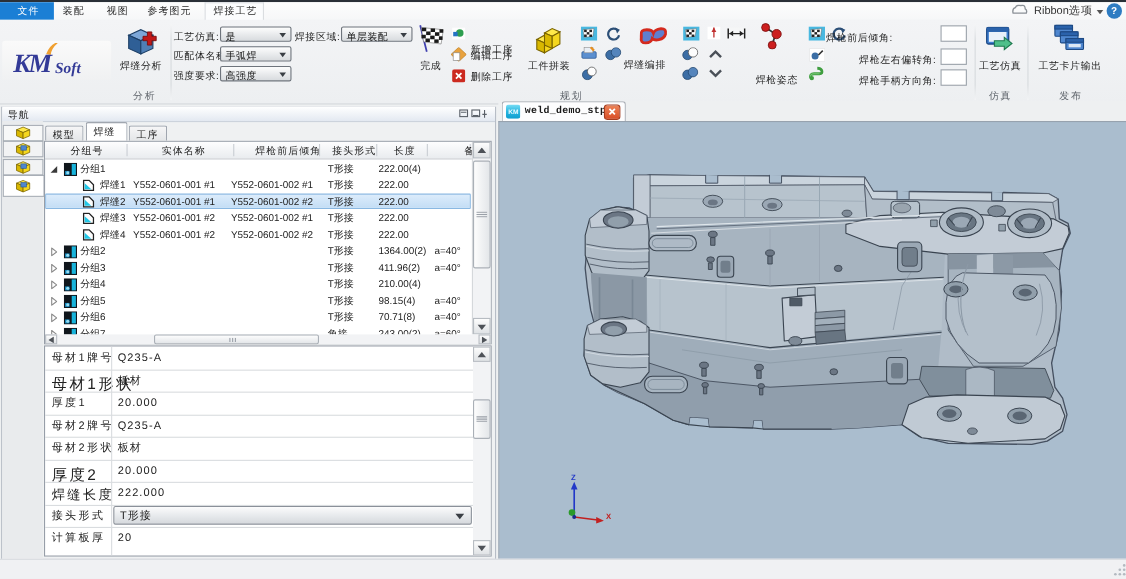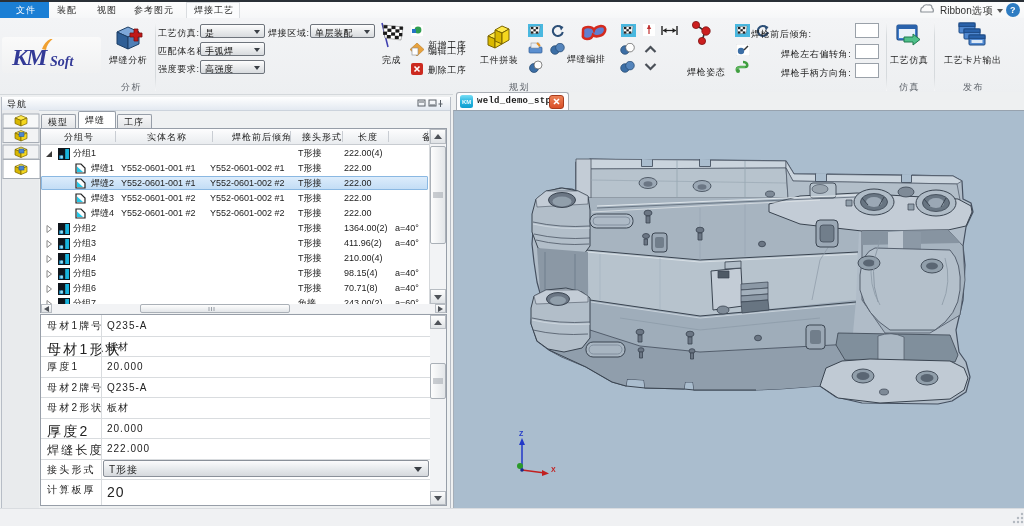--- a/index.html
+++ b/index.html
@@ -509,21 +509,21 @@
 <div class="t" style="left:6px;top:129.0px;font-size:12px;letter-spacing:2.2px">焊缝长度</div>
 <div class="t" style="left:66px;top:129.0px;font-size:10px;letter-spacing:1px">222.000</div>
 <div class="ab" style="left:0;top:143.5px;width:389px;height:1px;background:#d9dcdf"></div>
 <div class="t" style="left:6px;top:149.5px;font-size:10px;letter-spacing:2.2px">接头形式</div>
 <div class="ab" style="left:62px;top:145.0px;width:326px;height:17px;background:linear-gradient(#fbfbfc,#e4e7ea 60%,#d6d9dd);border:1px solid #8a9099;border-radius:2px;box-sizing:border-box">
 <div class="t cj" style="left:5px;top:4px;font-size:10px">T形接</div>
 <div class="ab" style="right:6px;top:6px;width:0;height:0;border:4px solid transparent;border-top:5px solid #3a3f45;border-bottom:none"></div>
         </div>
 <div class="ab" style="left:0;top:164.0px;width:389px;height:1px;background:#d9dcdf"></div>
 <div class="t" style="left:6px;top:170.0px;font-size:10px;letter-spacing:2.2px">计算板厚</div>
-<div class="t" style="left:66px;top:170.0px;font-size:14px;letter-spacing:1px">20</div>
+<div class="t" style="left:66px;top:170.0px;font-size:10px;letter-spacing:1px">20</div>
 <div class="ab" style="left:59.5px;top:0;width:1px;height:190px;background:#d9dcdf"></div>
 </div>
 <div class="ab" style="left:430px;top:315px;width:16px;height:190px;background:#f2f3f5"></div>
 <div class="ab" style="left:430px;top:315px;width:16px;height:14px;background:linear-gradient(#fdfdfd,#dfe2e5);border:1px solid #b7bcc2;box-sizing:border-box"></div>
 <svg class="ab" style="left:434px;top:320px" width="8" height="5">
         <path d="M4 0 L8 5 L0 5 Z" fill="#4e5258"></path>
       </svg>
 <div class="ab" style="left:430px;top:491px;width:16px;height:14px;background:linear-gradient(#fdfdfd,#dfe2e5);border:1px solid #b7bcc2;box-sizing:border-box"></div>
 <svg class="ab" style="left:434px;top:496px" width="8" height="5">
         <path d="M4 5 L8 0 L0 0 Z" fill="#4e5258"></path>

